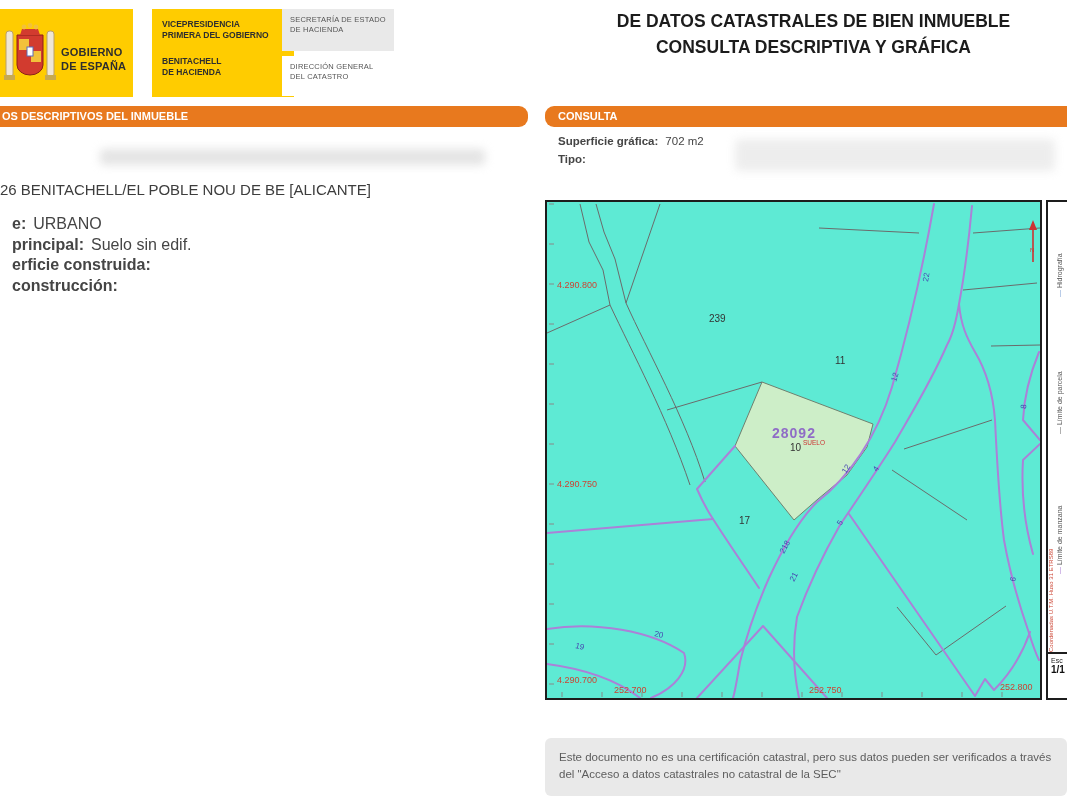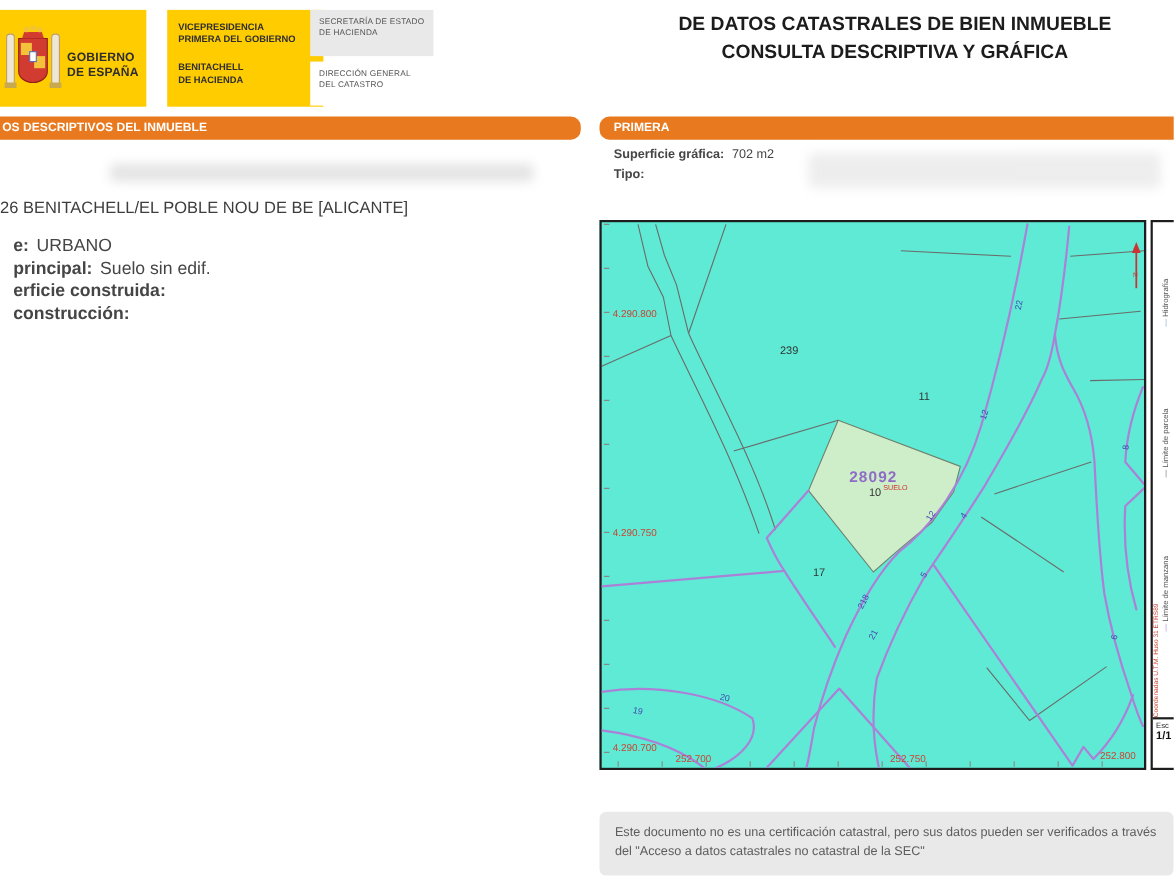--- a/index.html
+++ b/index.html
@@ -112,21 +112,21 @@
 
   <div id="main-title">
     <div>DE DATOS CATASTRALES DE BIEN INMUEBLE</div>
     <div>CONSULTA DESCRIPTIVA Y GRÁFICA</div>
   </div>
 
   <div class="obar" id="bar-left">
     <span>OS DESCRIPTIVOS DEL INMUEBLE</span>
   </div>
   <div class="obar" id="bar-right">
-    <span>PRIMERA</span>
+    <span>CONSULTA</span>
   </div>
 
   <div class="redact" id="redact-left"></div>
   <div id="address-line">26 BENITACHELL/EL POBLE NOU DE BE [ALICANTE]</div>
 
   <div id="left-fields">
     <div class="fline">
       <span class="fl">e:</span><span class="fv">URBANO</span>
     </div>
     <div class="fline">

